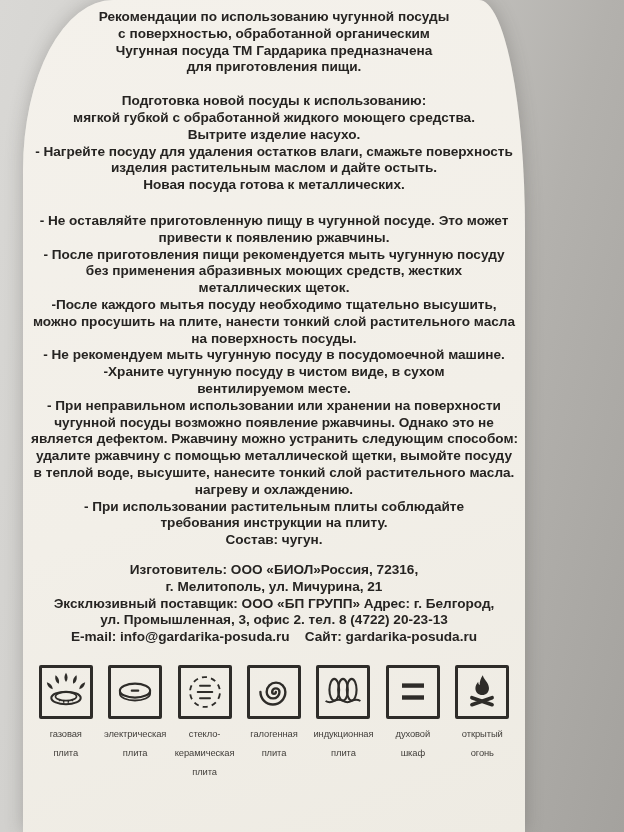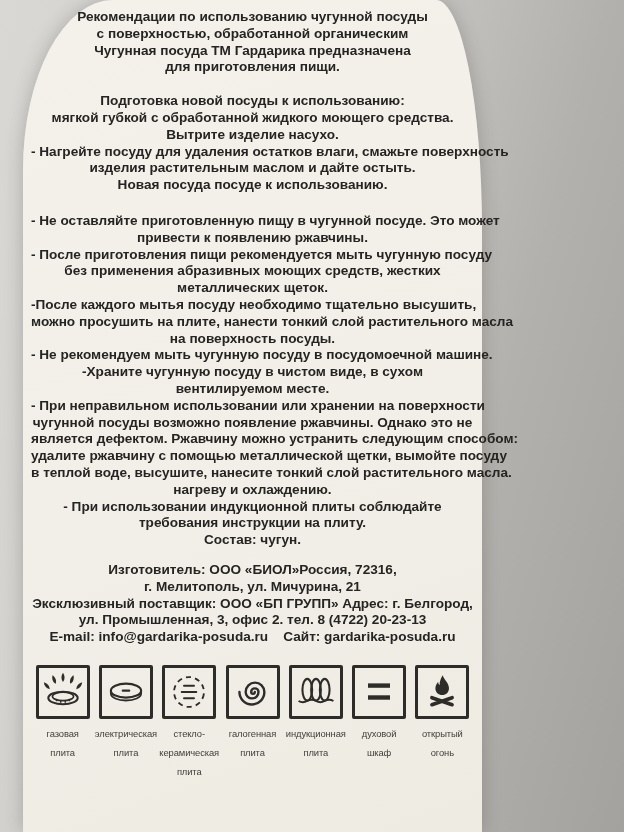--- a/index.html
+++ b/index.html
@@ -1,20 +1,20 @@
 <!DOCTYPE html>
 <html><head>
 <meta charset="utf-8">
 <style>
   html,body{margin:0;padding:0;}
   body{width:624px;height:832px;overflow:hidden;
        font-family:"Liberation Sans","DejaVu Sans",sans-serif;}
   .backdrop{position:relative;width:624px;height:832px;
     background:linear-gradient(105deg,#d9d8d5 0%,#cfcecb 38%,#b3b1ad 72%,#a4a29e 100%);}
-  .card{position:absolute;left:23px;top:0;width:459px;bottom:0;
+  .card{position:absolute;left:23px;top:0;width:502px;bottom:0;
     background:linear-gradient(160deg,#f4f1eb 0%,#f2efe8 55%,#eeebe3 100%);
     border-radius:90px 46px 0 0 / 170px 230px 0 0;
     box-shadow:0 0 18px rgba(60,58,54,.28);
     padding:9px 8px 0 8px;box-sizing:border-box;}
   .text-block{text-align:center;color:#262422;font-weight:700;
     font-size:13.6px;line-height:16.8px;}
   .line{white-space:nowrap;}
   .p-prep{margin-top:17px;}
   .p-care{margin-top:19px;}
   .p-mfr{margin-top:13px;}
@@ -42,21 +42,21 @@
         <div class="line">для приготовления пищи.</div>
       </div>
 
     <div class="text-block p-prep">
 
     <div class="line">Подготовка новой посуды к использованию:</div>
         <div class="line">мягкой губкой с обработанной жидкого моющего средства.</div>
         <div class="line">Вытрите изделие насухо.</div>
         <div class="line">- Нагрейте посуду для удаления остатков влаги, смажьте поверхность</div>
         <div class="line">изделия растительным маслом и дайте остыть.</div>
-        <div class="line">Новая посуда посуде к использованию.</div>
+        <div class="line">Новая посуда готова к металлических.</div>
       </div>
 
     <div class="text-block p-care">
 
         <div class="line">- Не оставляйте приготовленную пищу в чугунной посуде. Это может</div>
         <div class="line">привести к появлению ржавчины.</div>
         <div class="line">- После приготовления пищи рекомендуется мыть чугунную посуду</div>
         <div class="line">без применения абразивных моющих средств, жестких</div>
         <div class="line">металлических щеток.</div>
         <div class="line">-После каждого мытья посуду необходимо тщательно высушить,</div>
@@ -64,21 +64,21 @@
         <div class="line">на поверхность посуды.</div>
         <div class="line">- Не рекомендуем мыть чугунную посуду в посудомоечной машине.</div>
         <div class="line">-Храните чугунную посуду в чистом виде, в сухом</div>
         <div class="line">вентилируемом месте.</div>
         <div class="line">- При неправильном использовании или хранении на поверхности</div>
         <div class="line">чугунной посуды возможно появление ржавчины. Однако это не</div>
         <div class="line">является дефектом. Ржавчину можно устранить следующим способом:</div>
         <div class="line">удалите ржавчину с помощью металлической щетки, вымойте посуду</div>
         <div class="line">в теплой воде, высушите, нанесите тонкий слой растительного масла.</div>
         <div class="line">нагреву и охлаждению.</div>
-        <div class="line">- При использовании индукционной плиты соблюдайте</div>
+        <div class="line">- При использовании растительным плиты соблюдайте</div>
         <div class="line">требования инструкции на плиту.</div>
         <div class="line">Состав: чугун.</div>
       </div>
 
     <div class="text-block p-mfr">
 
     <div class="line">Изготовитель: ООО «БИОЛ»Россия, 72316,</div>
         <div class="line">г. Мелитополь, ул. Мичурина, 21</div>
         <div class="line">Эксклюзивный поставщик: ООО «БП ГРУПП» Адрес: г. Белгород,</div>
         <div class="line">ул. Промышленная, 3, офис 2. тел. 8 (4722) 20-23-13</div>

